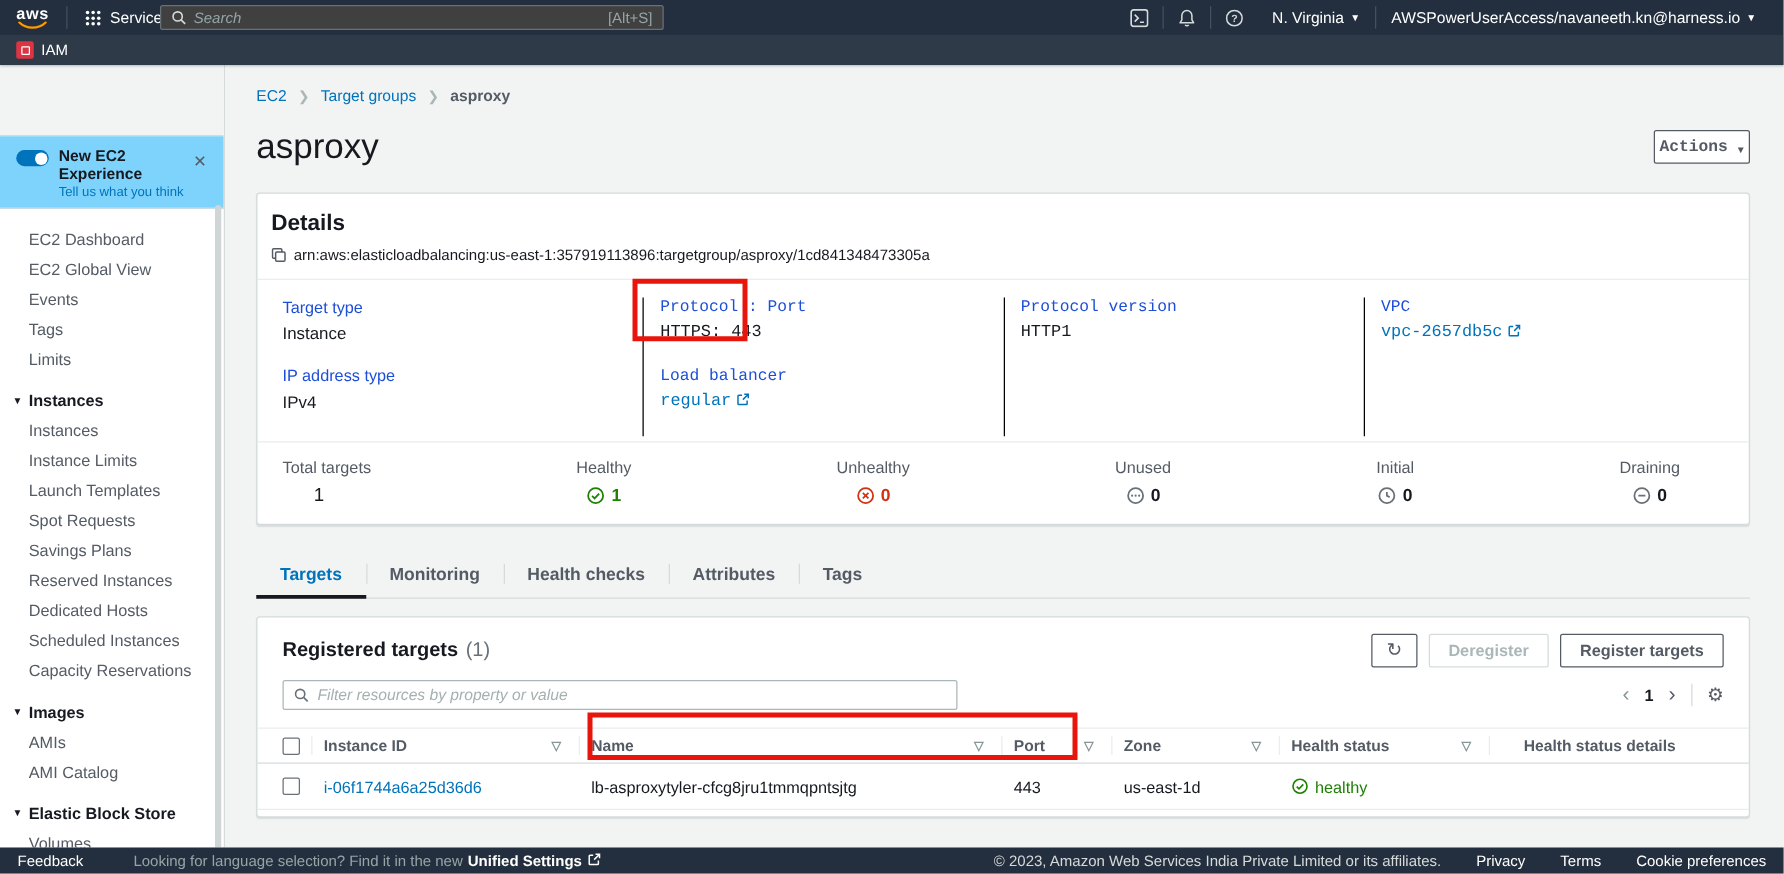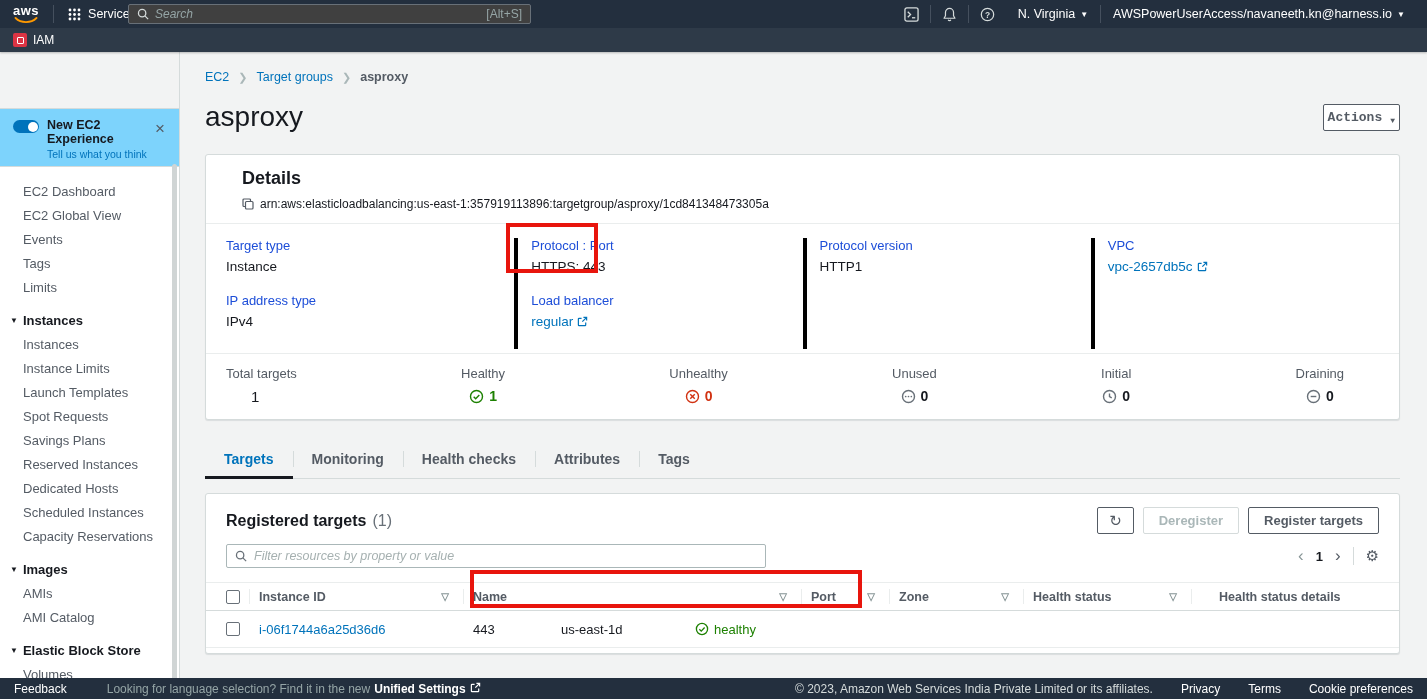--- a/index.html
+++ b/index.html
@@ -75,26 +75,26 @@
   .page-title { font-size:28px; font-weight:400; color:#16191f; }
   .actions-btn {
     background:#fff; border:1px solid #545b64; border-radius:2px; color:#545b64;
     font-weight:bold; font-size:13px; padding:5px 4px; cursor:pointer;
     display:flex; align-items:flex-end; gap:8px; font-family:Liberation Mono, monospace;
   }
   .actions-btn .tiny-caret { color:#545b64; }
   
   .panel { background:#fff; border:1px solid #d5dbdb; border-radius:3px; box-shadow:0 1px 1px rgba(0,28,36,.1); }
   .details-panel { margin-top:21px; }
-  .details-head { padding:13px 20px 0 36px; }
+  .details-head { padding:13px 20px 0 11px; }
   .details-title { font-size:18px; font-weight:bold; color:#16191f; }
   .arn-line { display:flex; align-items:center; gap:6px; margin:8px 0 12px 0; font-size:12px; color:#16191f; }
   .copy-icon { color:#545b64; cursor:pointer; display:flex; }
   .fields-grid { display:grid; grid-template-columns:repeat(4,1fr); border-top:1px solid #eaeded; padding:14px 20px 4px 20px; }
-  .fcol + .fcol { border-left:4px solid #000000; padding-left:13px; }
+  .fcol + .fcol { border-left:1px solid #000000; padding-left:13px;font-family:Liberation Mono, monospace; }
   .field { margin-bottom:19px; }
   .flabel { font-size:13px; color:#1d4ed8; }
   .fvalue { font-size:13.5px; color:#16191f; margin-top:6px; }
   .link { color:#0073bb; cursor:pointer; }
   .ext-icon { color:#0073bb; margin-left:4px; vertical-align:-1px; }
   
   .stats-row { display:flex; justify-content:space-between; border-top:1px solid #eaeded; padding:12px 55px 14px 20px; }
   .stat { text-align:center; }
   .stat:first-child { text-align:left; }
   .stat-label { font-size:13px; color:#545b64; }
@@ -516,20 +516,23 @@
             <span>Health status details</span>
           </div>
       </div>
       <div class="trow tbody-row">
         <div class="td col-sel">
             <span class="cb"></span>
           </div>
         <div class="td col-iid">
             <span class="link">i-06f1744a6a25d36d6</span>
           </div>
+        <div class="td col-name">
+            <span>lb-asproxytyler-cfcg8jru1tmmqpntsjtg</span>
+          </div>
         <div class="td col-port">
             <span>443</span>
           </div>
         <div class="td col-zone">
             <span>us-east-1d</span>
           </div>
         <div class="td col-hs">
           <span class="health-ok">
             <span class="sicon">
                 <svg width="14" height="14" viewBox="0 0 16 16">

